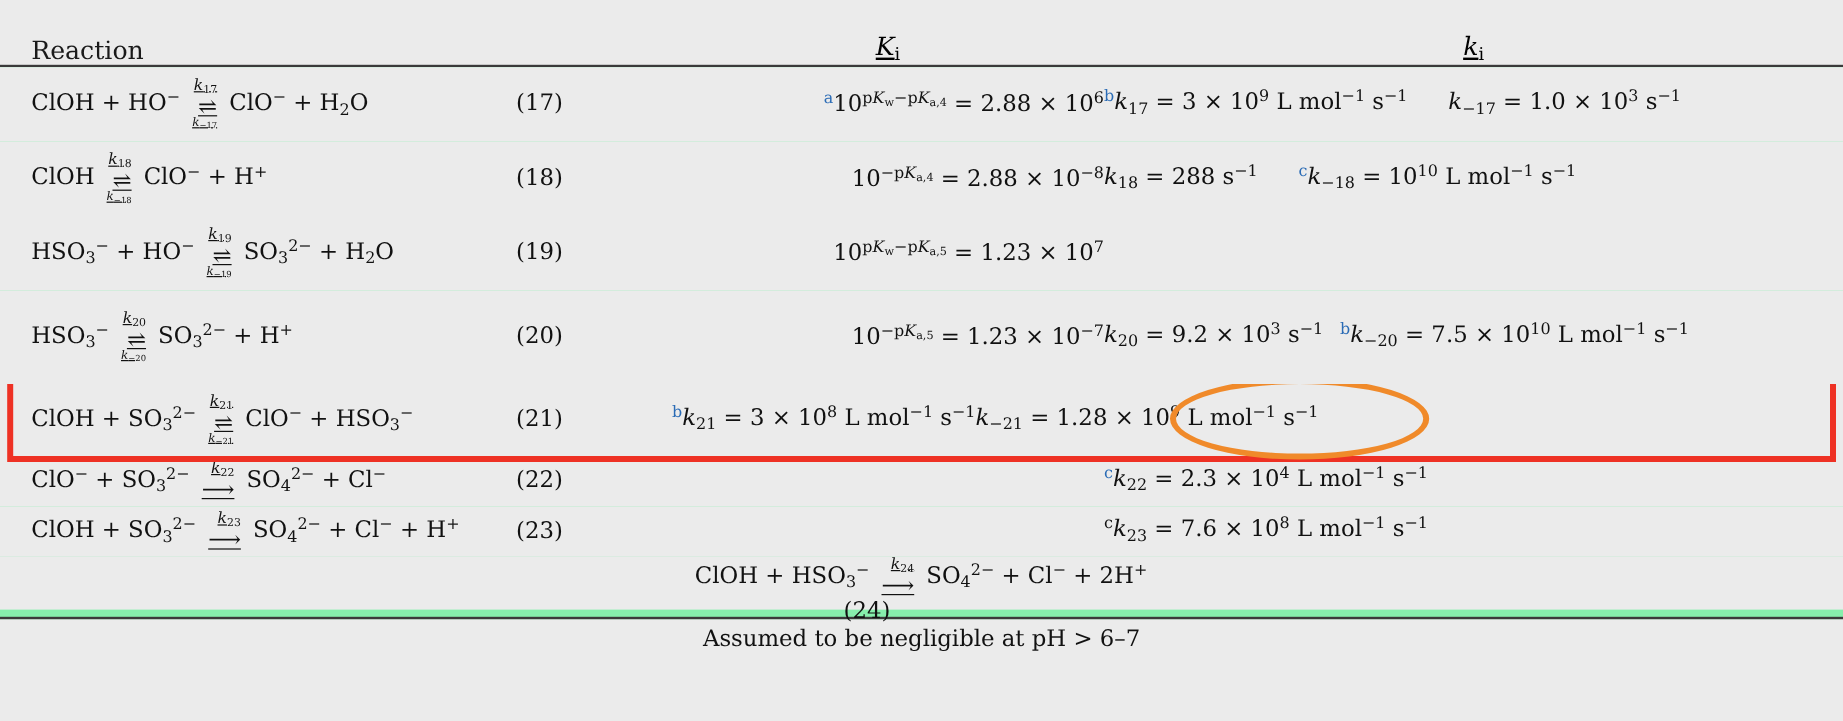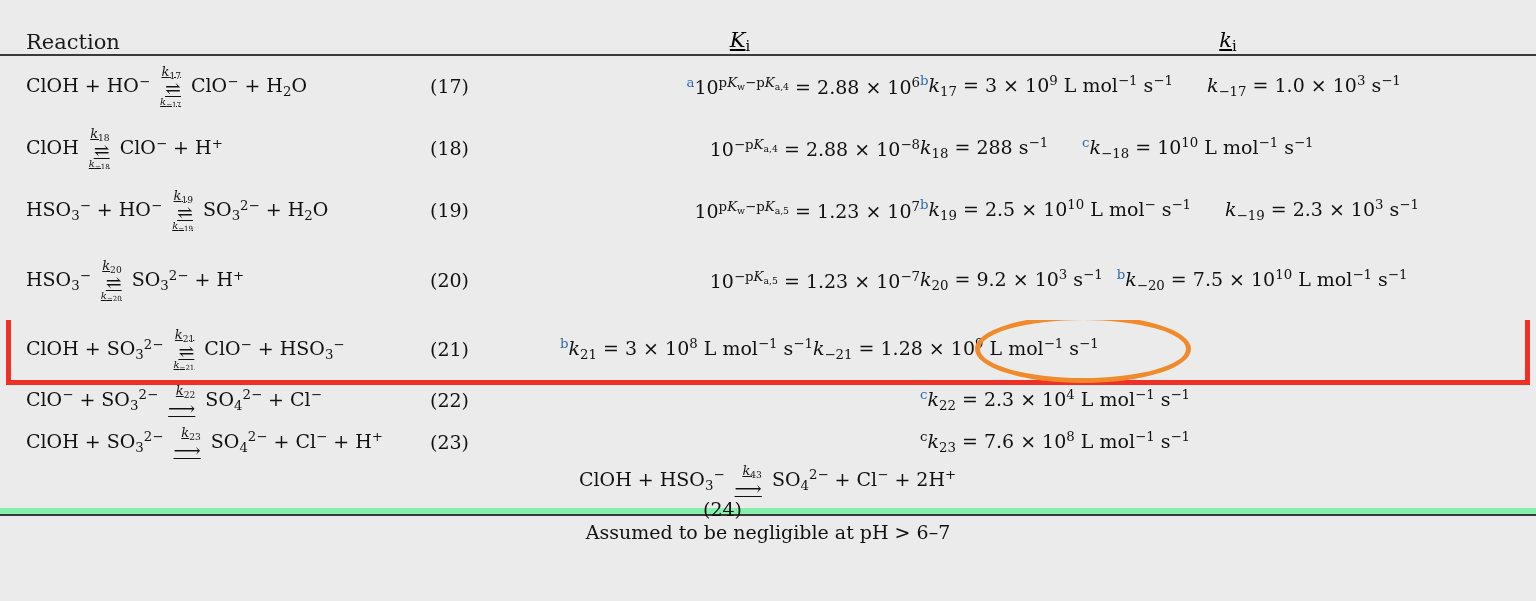--- a/index.html
+++ b/index.html
@@ -163,21 +163,20 @@
         HSO<sub>3</sub><sup>−</sup> + HO<sup>−</sup>
         <span class="eq">
           <span class="above"><i>k</i><sub>19</sub></span>
           <span class="arrow">⇌</span>
           <span class="below"><i>k</i><sub>−19</sub></span>
         </span>
         SO<sub>3</sub><sup>2−</sup> + H<sub>2</sub>O
       </div>
       <div class="col-num cell">(19)</div>
       <div class="col-ki cell">10<sup>p<i>K</i><sub>w</sub>−p<i>K</i><sub>a,5</sub></sup> = 1.23 × 10<sup>7</sup></div>
-      <div class="col-ki2 cell"><span class="nb"><sup class="blue">b</sup><i>k</i><sub>19</sub> = 2.5 × 10<sup>10</sup> L mol<sup>−</sup> s<sup>−1</sup></span><span class="gap"></span><span class="nb"><i>k</i><sub>−19</sub> = 2.3 × 10<sup>3</sup> s<sup>−1</sup></span></div>
     </div>
 
     <div class="row row-20" style="height:78px;">
       <div class="col-reaction cell">
         HSO<sub>3</sub><sup>−</sup>
         <span class="eq">
           <span class="above"><i>k</i><sub>20</sub></span>
           <span class="arrow">⇌</span>
           <span class="below"><i>k</i><sub>−20</sub></span>
         </span>
@@ -227,21 +226,21 @@
       </div>
       <div class="col-num cell">(23)</div>
       <div class="col-ki cell"></div>
       <div class="col-ki2 cell"><span class="nb"><sup>c</sup><i>k</i><sub>23</sub> = 7.6 × 10<sup>8</sup> L mol<sup>−1</sup> s<sup>−1</sup></span></div>
     </div>
 
     <div class="row" style="height:44px;flex-direction:column;">
       <div class="col-reaction cell">
         ClOH + HSO<sub>3</sub><sup>−</sup>
         <span class="eq">
-          <span class="above"><i>k</i><sub>43</sub></span>
+          <span class="above"><i>k</i><sub>24</sub></span>
           <span class="arrow">⟶</span>
         </span>
         SO<sub>4</sub><sup>2−</sup> + Cl<sup>−</sup> + 2H<sup>+</sup>
       </div>
       <div class="col-num cell">(24)</div>
       <div class="col-ki cell"></div>
       <div class="col-ki2 cell">Assumed to be negligible at pH &gt; 6–7</div>
     </div>
 
     <div class="bottom-rule"></div>

